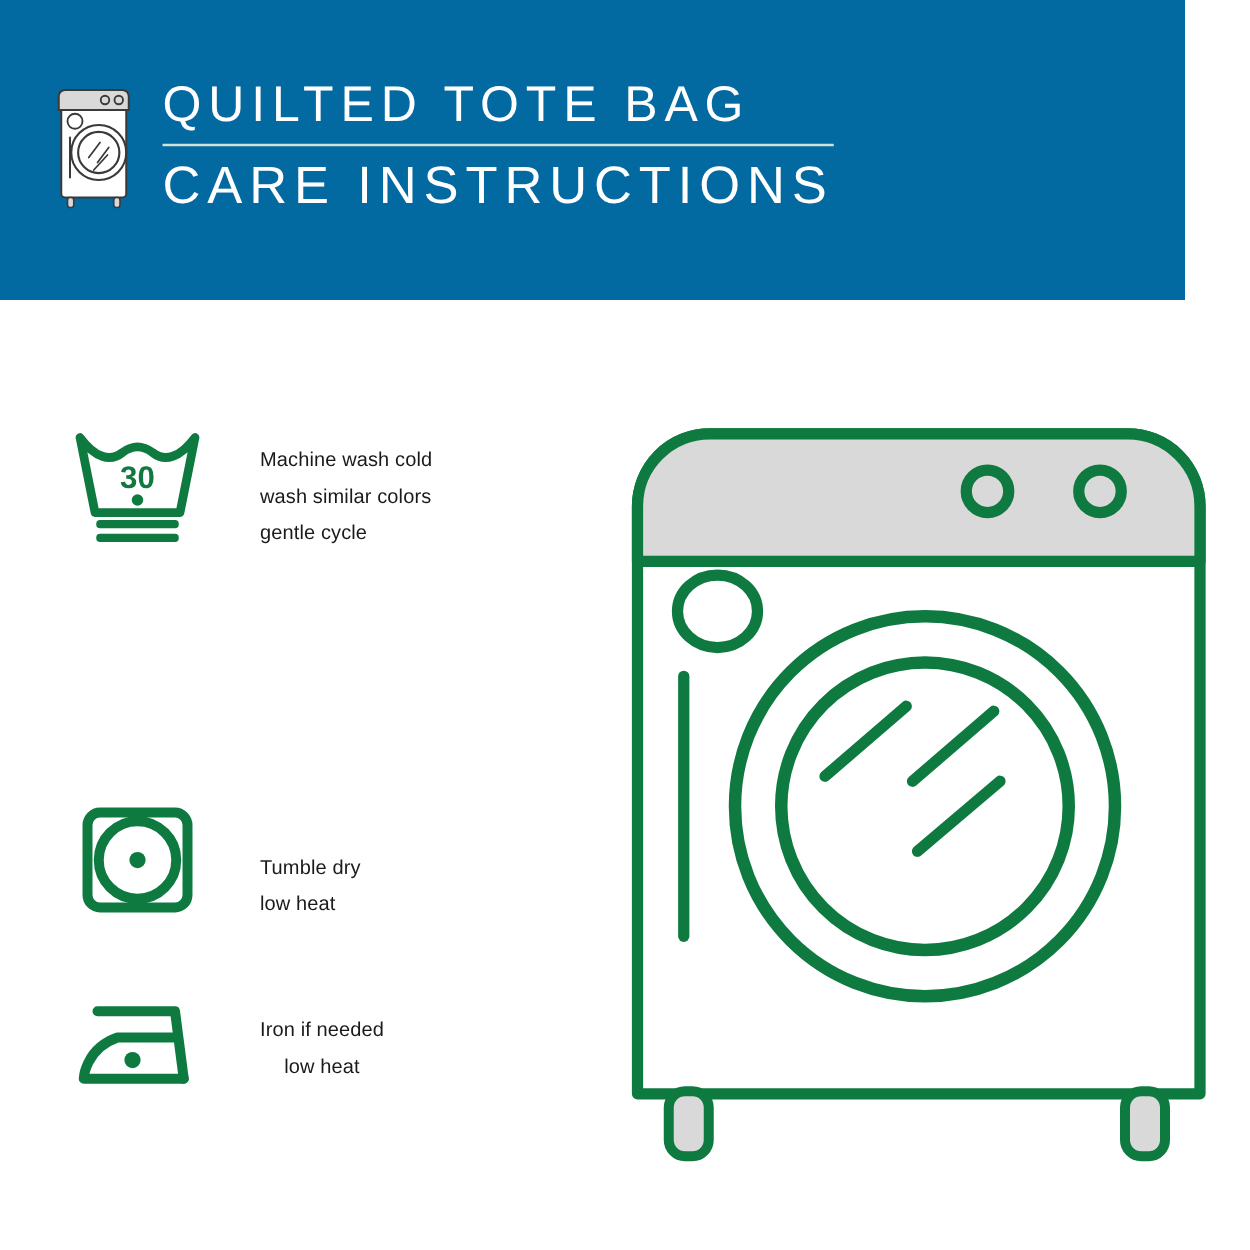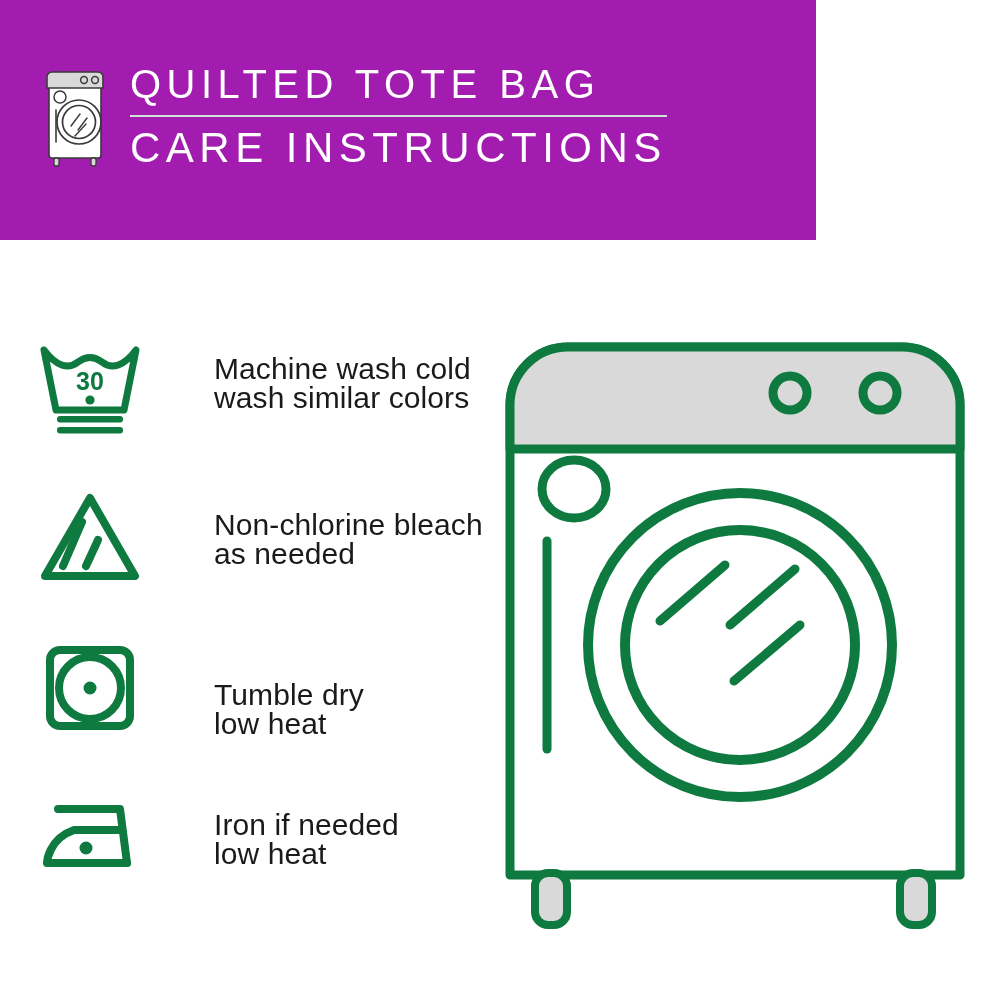--- a/index.html
+++ b/index.html
@@ -13,23 +13,23 @@
     font-family: "Liberation Sans", sans-serif;
     overflow: hidden;
     position: relative;
   }
 
   
   .header-band {
     position: absolute;
     left: 0;
     top: 0;
-    width: 816px;
+    width: 948px;
     height: 240px;
-    background: #a21caf;
+    background: #0369a1;
     box-sizing: border-box;
     padding-left: 47px;
   }
   .header-inner {
     position: absolute;
     left: 42px;
     top: 64px;
     display: flex;
     align-items: flex-start;
   }
@@ -70,41 +70,41 @@
   
   .care-list {
     position: absolute;
     left: 0;
     top: 240px;
     width: 470px;
     height: 760px;
   }
   .care-row {
     position: absolute;
-    left: 36px;
+    left: 56px;
     display: flex;
     align-items: flex-start;
   }
   .care-row.r0 { top: 100px; }
   .care-row.r1 { top: 248px; }
   .care-row.r2 { top: 398px; align-items: flex-end; }
-  .care-row.r3 { top: 548px; }
+  .care-row.r3 { top: 548px; text-align: center; }
 
   .care-symbol {
     width: 108px;
     height: 100px;
     flex: 0 0 auto;
     display: flex;
     align-items: center;
     justify-content: center;
   }
   .care-text {
-    margin-left: 70px;
+    margin-left: 44px;
     color: #1a1a1a;
-    font-size: 30px;
+    font-size: 16px;
     line-height: 29px;
     font-weight: 400;
     letter-spacing: 0.1px;
     padding-top: 14px;
     white-space: nowrap;
   }
   .care-row.r1 .care-text,
   .care-row.r2 .care-text,
   .care-row.r3 .care-text { padding-top: 22px; }
 
@@ -172,38 +172,24 @@
 
         <circle cx="54" cy="60" r="4.6" fill="#0e7a40"></circle>
 
         <rect x="21" y="76" width="66" height="6.5" rx="3" fill="#0e7a40"></rect>
         <rect x="21" y="87" width="66" height="6.5" rx="3" fill="#0e7a40"></rect>
       </svg>
     </span>
     <div class="care-text">
       <div>Machine wash cold</div>
       <div>wash similar colors</div>
-    </div>
-  </div>
-
-  <div class="care-row r1">
-    <span class="care-symbol">
-      <svg viewBox="0 0 108 100" width="108" height="100" aria-hidden="true">
-        <g fill="none" stroke="#0e7a40" stroke-width="8" stroke-linecap="round" stroke-linejoin="round">
-          <path d="M54 10 L99 88 L9 88 Z"></path>
-          <line x1="46" y1="34" x2="27" y2="78"></line>
-          <line x1="62" y1="52" x2="50" y2="78"></line>
-        </g>
-      </svg>
-    </span>
-    <div class="care-text">
-      <div>Non-chlorine bleach</div>
-      <div>as needed</div>
-    </div>
-  </div>
+      <div>gentle cycle</div>
+    </div>
+  </div>
+
 
   <div class="care-row r2">
     <span class="care-symbol">
       <svg viewBox="0 0 108 100" width="108" height="100" aria-hidden="true">
         <rect x="14" y="12" width="80" height="76" rx="10" fill="none" stroke="#0e7a40" stroke-width="8"></rect>
         <circle cx="54" cy="50" r="31" fill="none" stroke="#0e7a40" stroke-width="8"></circle>
         <circle cx="54" cy="50" r="6.5" fill="#0e7a40"></circle>
       </svg>
     </span>
     <div class="care-text">

